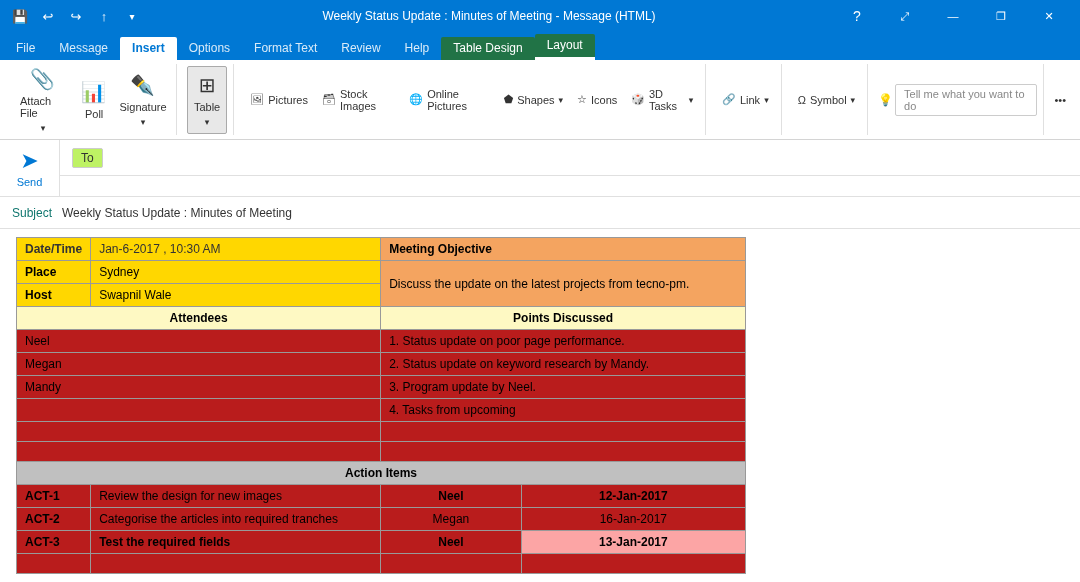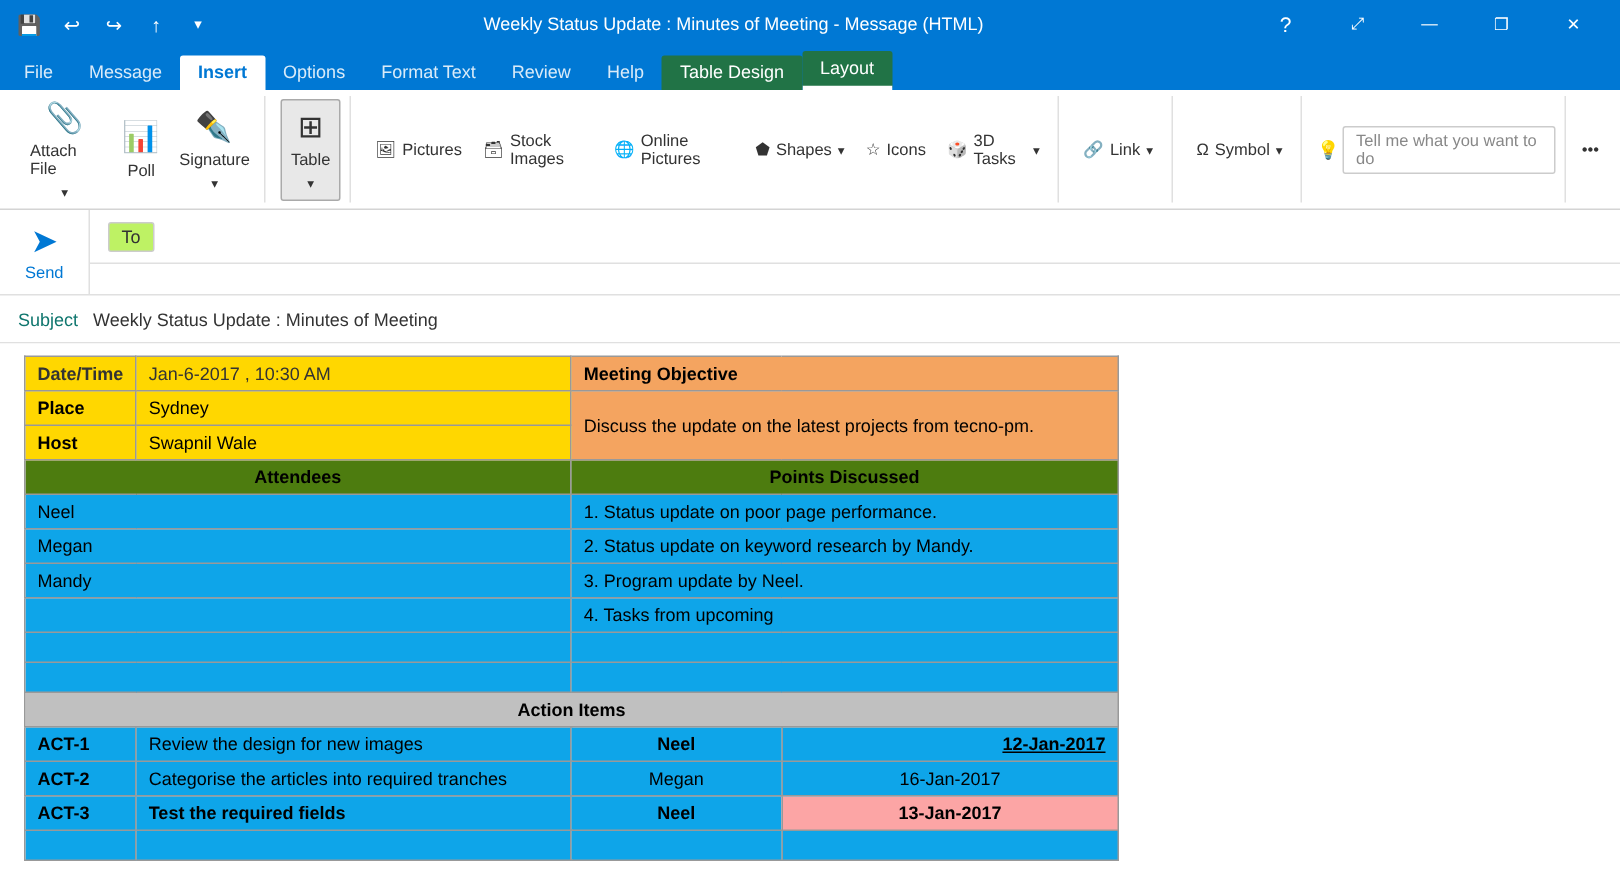--- a/index.html
+++ b/index.html
@@ -166,23 +166,23 @@
     }
 
     .cell-datetime { background: #ffd700; font-weight: bold; color: #333; }
     .cell-datetime-val { background: #ffd700; color: #333; }
     .cell-meeting-obj { background: #f4a460; font-weight: bold; }
     .cell-meeting-obj-val { background: #f4a460; }
     .cell-place { background: #ffd700; font-weight: bold; }
     .cell-place-val { background: #ffd700; }
     .cell-host { background: #ffd700; font-weight: bold; }
     .cell-host-val { background: #ffd700; }
-    .cell-header { background: #4d7c0f; font-weight: bold; text-align: center; }
+    .cell-header { background: #fef9c3; font-weight: bold; text-align: center; }
     .cell-action-header { background: #c0c0c0; font-weight: bold; text-align: center; }
-    .cell-normal { background: #0ea5e9; }
+    .cell-normal { background: #b91c1c; }
     .cell-bold { font-weight: bold; }
     .cell-yellow { background: #fca5a5; }
 
     .app-window {
       width: 1080px;
       height: 582px;
       display: flex;
       flex-direction: column;
       overflow: hidden;
     }
@@ -402,21 +402,21 @@
         </tr>
 
         <tr>
           <td class="cell-action-header" colspan="5">Action Items</td>
         </tr>
 
         <tr>
           <td class="cell-normal cell-bold">ACT-1</td>
           <td class="cell-normal" colspan="2">Review the design for new images</td>
           <td class="cell-normal" style="text-align:center; font-weight:bold;">Neel</td>
-          <td class="cell-normal" style="text-align:right; font-weight:bold;text-decoration:underline;">12-Jan-2017</td>
+          <td class="cell-normal" style="text-align:center; font-weight:bold;">12-Jan-2017</td>
         </tr>
 
         <tr>
           <td class="cell-normal cell-bold">ACT-2</td>
           <td class="cell-normal" colspan="2">Categorise the articles into required tranches</td>
           <td class="cell-normal" style="text-align:center;">Megan</td>
           <td class="cell-normal" style="text-align:center;">16-Jan-2017</td>
         </tr>
 
         <tr>

